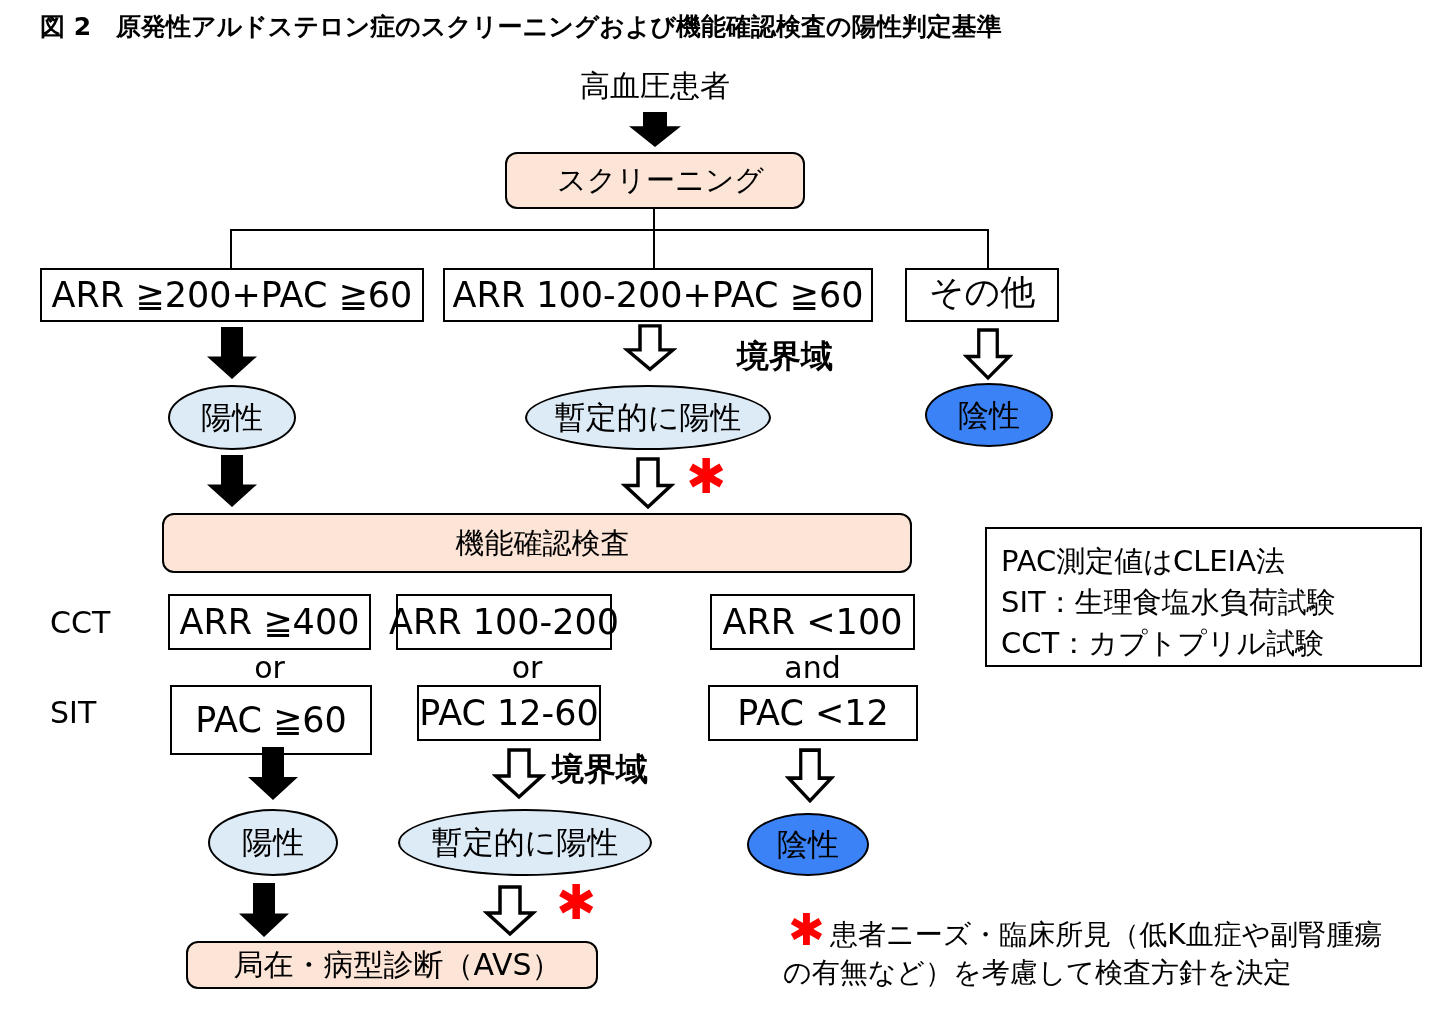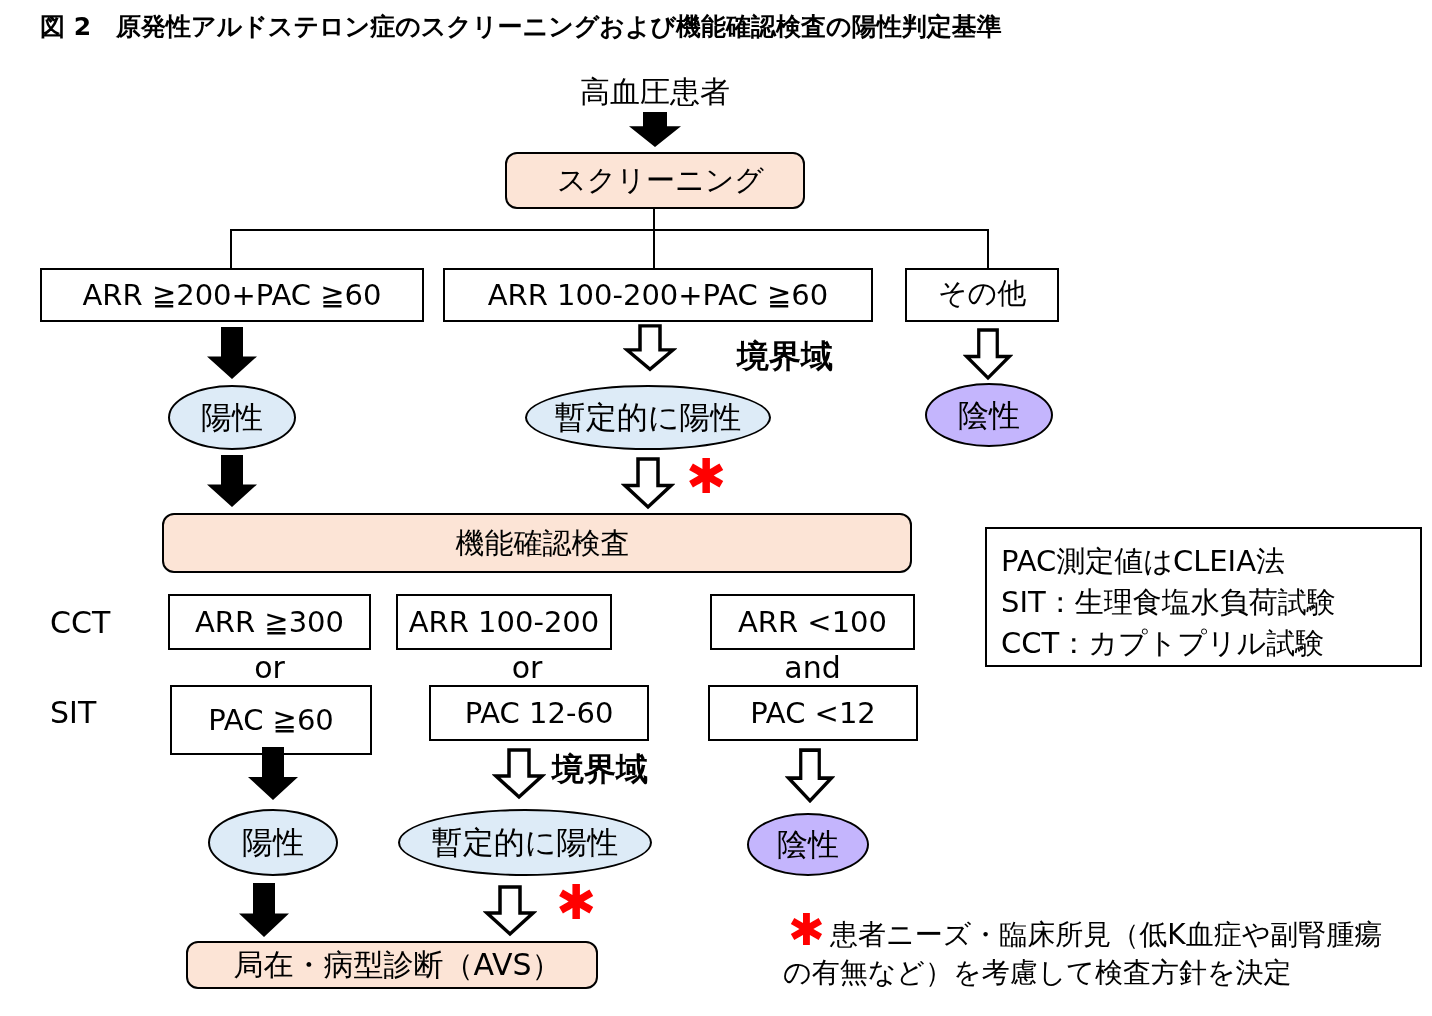--- a/index.html
+++ b/index.html
@@ -7,24 +7,24 @@
     --blue:#DDEBF7;
     --red:#FF0000;
     --border:#000000;
   }
   *{box-sizing:border-box;}
   html,body{margin:0;padding:0;background:#ffffff;}
   body{font-family:"DejaVu Sans","Liberation Sans",sans-serif;color:#000;}
   .canvas{position:relative;width:1432px;height:1016px;background:#ffffff;overflow:hidden;}
   .abs{position:absolute;}
   .title{font-size:25px;font-weight:700;white-space:nowrap;letter-spacing:0px;}
-  .nodetext{font-size:30px;line-height:1;margin-top:6px;}
-  .box{border:2px solid var(--border);background:#fff;display:flex;align-items:center;justify-content:center;font-size:29px;line-height:1;white-space:nowrap;}
+  .nodetext{font-size:30px;line-height:1;}
+  .box{border:2px solid var(--border);background:#fff;display:flex;align-items:center;justify-content:center;font-size:35px;line-height:1;white-space:nowrap;}
   .rounded{background:var(--peach);border:2.5px solid var(--border);border-radius:12px;display:flex;align-items:center;justify-content:center;font-size:29px;line-height:1;white-space:nowrap;padding-left:11px;}
-  .ellipse{border:2.5px solid var(--border);border-radius:50%;display:flex;align-items:center;justify-content:center;font-size:31px;line-height:1;white-space:nowrap;background:#c4b5fd;}
+  .ellipse{border:2.5px solid var(--border);border-radius:50%;display:flex;align-items:center;justify-content:center;font-size:31px;line-height:1;white-space:nowrap;background:#3b82f6;}
   .ellipse.blue{background:var(--blue);}
   .line{background:var(--border);}
   .bold-label{font-size:32px;font-weight:700;white-space:nowrap;line-height:1;}
   .joiner{font-size:30px;display:flex;align-items:center;justify-content:center;line-height:1;}
   .rowlabel{font-size:30px;font-weight:400;line-height:1;}
   .asterisk{color:var(--red);font-size:48px;font-weight:700;line-height:1;}
   .legend{border:2px solid var(--border);background:#fff;padding:12px 14px;font-size:29px;line-height:1.42;white-space:nowrap;}
   .footnote-line{font-size:28px;line-height:1;white-space:nowrap;}
   .fn-asterisk{color:var(--red);font-size:44px;font-weight:700;line-height:1;}
   svg{display:block;}
@@ -79,31 +79,31 @@
 
   <div class="abs rounded" style="left:162px;top:513px;width:750px;height:60px;">機能確認検査</div>
 
   <div class="abs legend" style="left:985px;top:527px;width:437px;height:140px;">
     <div>PAC測定値はCLEIA法</div>
     <div>SIT：生理食塩水負荷試験</div>
     <div>CCT：カプトプリル試験</div>
   </div>
 
   <div class="abs rowlabel" style="left:50px;top:608px;">CCT</div>
-  <div class="abs box" style="left:168px;top:594px;width:203px;height:56px;">ARR ≧300</div>
+  <div class="abs box" style="left:168px;top:594px;width:203px;height:56px;">ARR ≧400</div>
   <div class="abs box" style="left:396px;top:594px;width:216px;height:56px;">ARR 100-200</div>
   <div class="abs box" style="left:710px;top:594px;width:205px;height:56px;">ARR &lt;100</div>
 
   <div class="abs joiner" style="left:168px;top:653px;width:203px;height:30px;">or</div>
   <div class="abs joiner" style="left:396px;top:653px;width:262px;height:30px;">or</div>
   <div class="abs joiner" style="left:710px;top:653px;width:205px;height:30px;">and</div>
 
   <div class="abs rowlabel" style="left:50px;top:698px;">SIT</div>
   <div class="abs box" style="left:170px;top:685px;width:202px;height:70px;">PAC ≧60</div>
-  <div class="abs box" style="left:417px;top:685px;width:220px;height:56px;margin-left:12px;">PAC 12-60</div>
+  <div class="abs box" style="left:417px;top:685px;width:184px;height:56px;">PAC 12-60</div>
   <div class="abs box" style="left:708px;top:685px;width:210px;height:56px;">PAC &lt;12</div>
 
   <svg class="abs" style="left:244px;top:747px;" width="58" height="54" viewBox="0 0 58 54" preserveAspectRatio="none">
     <polygon points="18,0 40,0 40,30 54,30 29,53 4,30 18,30" fill="#000"></polygon>
   </svg>
   <svg class="abs" style="left:492px;top:748px;" width="54" height="52" viewBox="0 0 54 52" preserveAspectRatio="none">
     <polygon points="17,2 37,2 37,28 50,28 27,49 4,28 17,28" fill="#fff" stroke="#000" stroke-width="3.5"></polygon>
   </svg>
   <div class="abs bold-label" style="left:552px;top:753px;">境界域</div>
   <svg class="abs" style="left:785px;top:748px;" width="50" height="56" viewBox="0 0 54 52" preserveAspectRatio="none">

